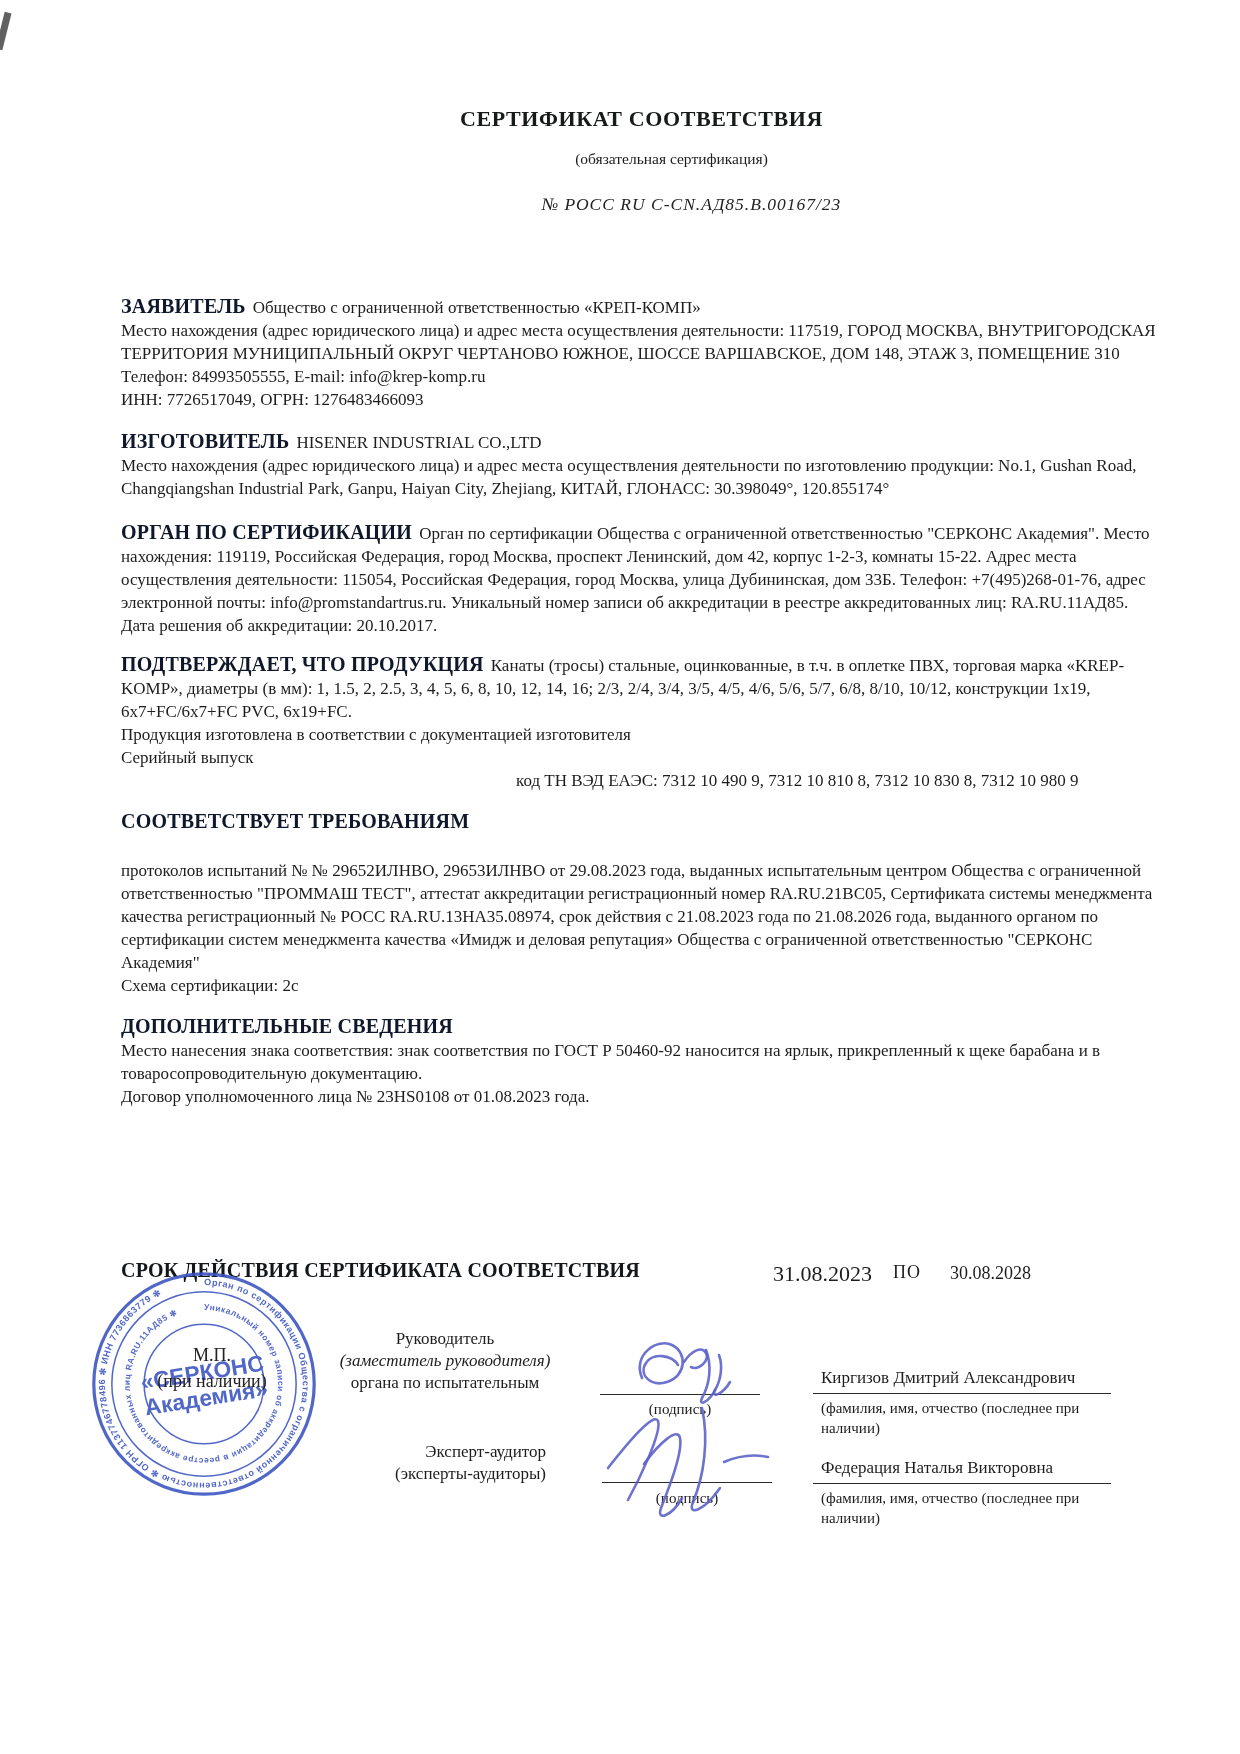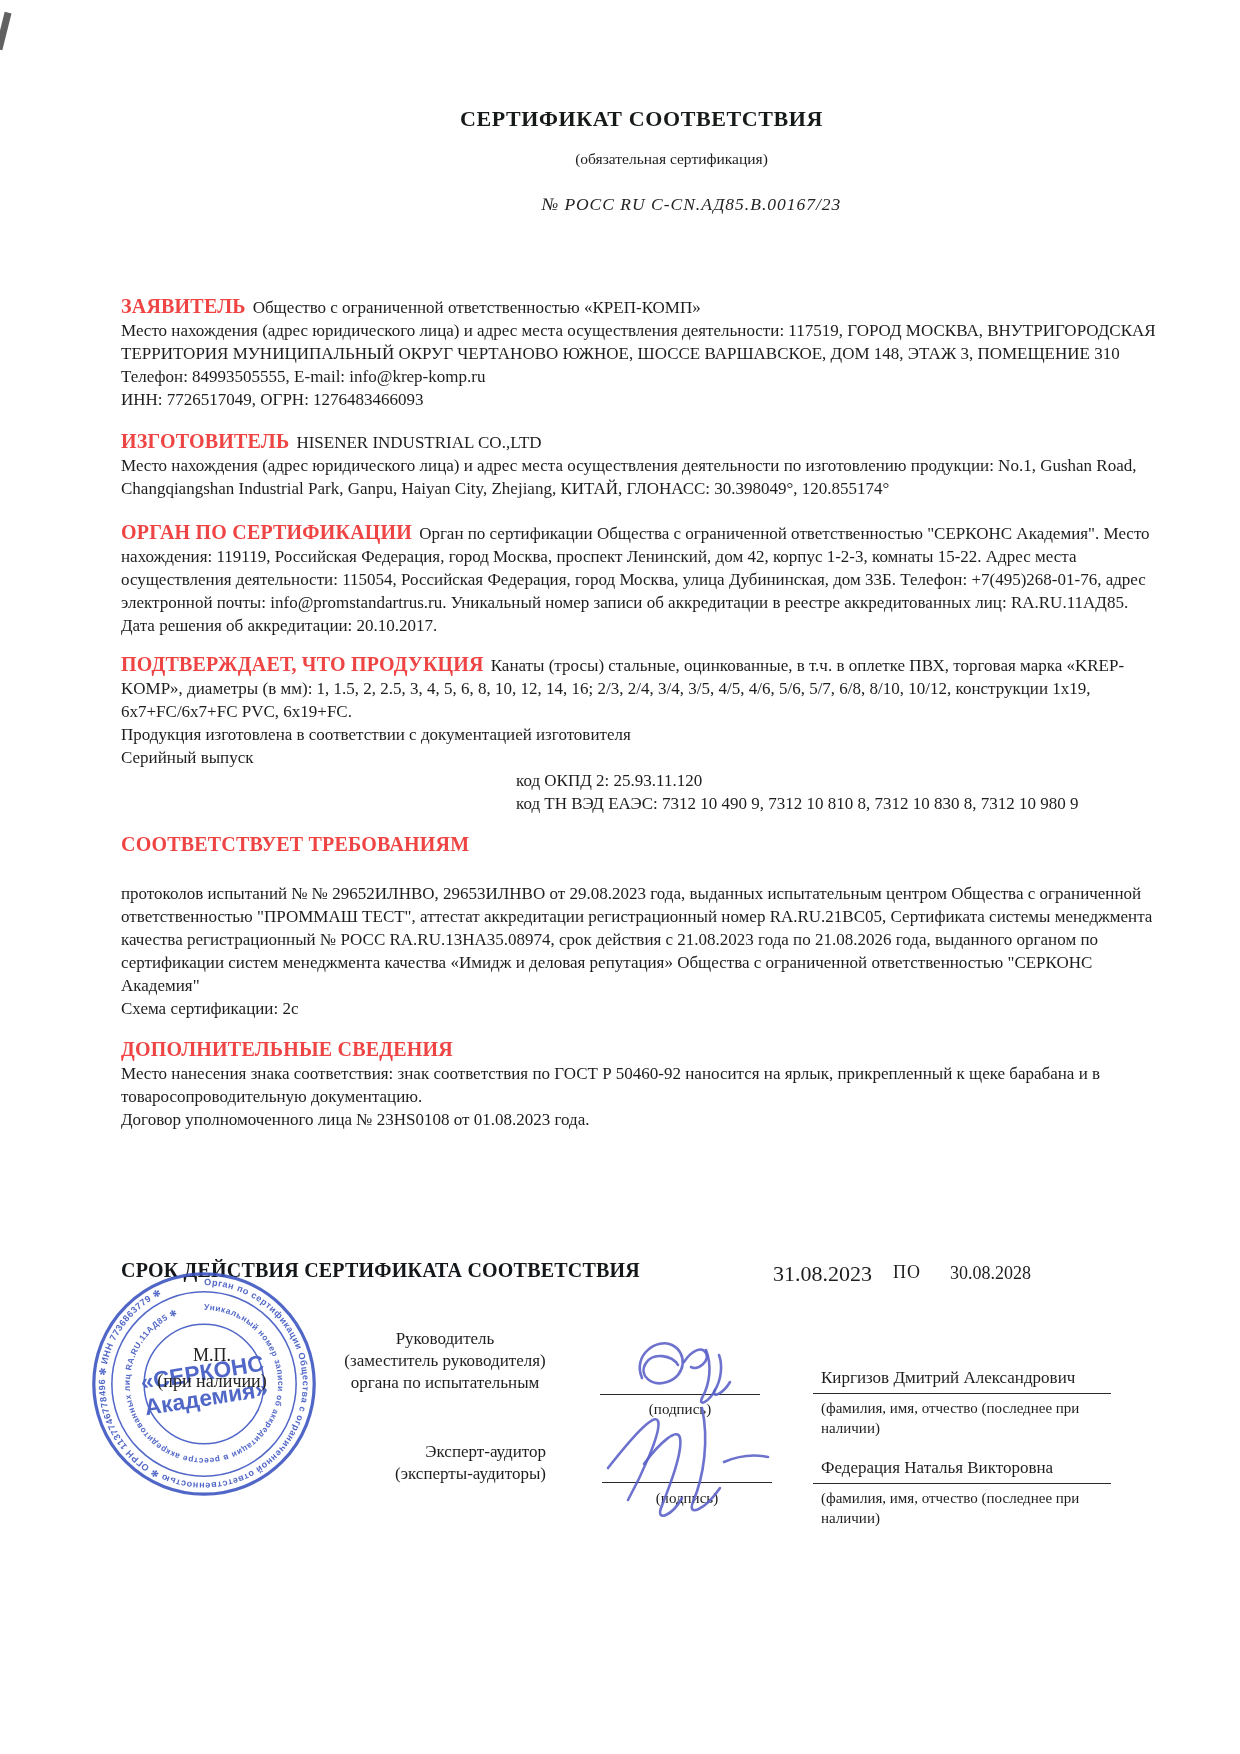--- a/index.html
+++ b/index.html
@@ -20,21 +20,21 @@
   p { margin:0; font-size:17px; line-height:23px; }
 
   .doc-title { text-align:center; font-size:22px; font-weight:bold;
     letter-spacing:.6px; line-height:30px; color:#161a18; }
   .doc-subtitle { text-align:center; font-size:15.5px; line-height:22px;
     margin-top:14px; padding-left:60px; }
   .doc-number { text-align:center; font-style:italic; font-size:17.5px;
     letter-spacing:1px; line-height:24px; margin-top:22px; padding-left:100px;
     color:#242424; }
 
-  .h { font-weight:bold; font-size:20px; letter-spacing:.2px; color:#ef4444;
+  .h { font-weight:bold; font-size:20px; letter-spacing:.2px; color:#0f172a;
     margin-right:7px; }
 
   .sec-applicant   { margin-top:79px; }
   .sec-manufacturer{ margin-top:19px; }
   .sec-certbody    { margin-top:21px; }
   .sec-product     { margin-top:16px; }
   .sec-requirements{ margin-top:18px; }
   .sec-basis       { margin-top:25px; }
   .sec-additional  { margin-top:18px; }
 
@@ -108,21 +108,20 @@
     </div>
 
     <div class="sec-certbody">
       <p><span class="h">ОРГАН ПО СЕРТИФИКАЦИИ</span><span>Орган по сертификации Общества с ограниченной ответственностью "СЕРКОНС Академия". Место нахождения: 119119, Российская Федерация, город Москва, проспект Ленинский, дом 42, корпус 1-2-3, комнаты 15-22. Адрес места осуществления деятельности: 115054, Российская Федерация, город Москва, улица Дубининская, дом 33Б. Телефон: +7(495)268-01-76, адрес электронной почты: info@promstandartrus.ru. Уникальный номер записи об аккредитации в реестре аккредитованных лиц: RA.RU.11АД85. Дата решения об аккредитации: 20.10.2017.</span></p>
     </div>
 
     <div class="sec-product">
       <p><span class="h">ПОДТВЕРЖДАЕТ, ЧТО ПРОДУКЦИЯ</span><span>Канаты (тросы) стальные, оцинкованные, в т.ч. в оплетке ПВХ, торговая марка «KREP-KOMP», диаметры (в мм): 1, 1.5, 2, 2.5, 3, 4, 5, 6, 8, 10, 12, 14, 16; 2/3, 2/4, 3/4, 3/5, 4/5, 4/6, 5/6, 5/7, 6/8, 8/10, 10/12, конструкции 1x19, 6x7+FC/6x7+FC PVC, 6x19+FC.</span></p>
       <p>Продукция изготовлена в соответствии с документацией изготовителя</p>
       <p>Серийный выпуск</p>
-      <p class="codes">код ОКПД 2: 25.93.11.120</p>
       <p class="codes">код ТН ВЭД ЕАЭС: 7312 10 490 9, 7312 10 810 8, 7312 10 830 8, 7312 10 980 9</p>
     </div>
 
     <div class="sec-requirements">
       <p><span class="h">СООТВЕТСТВУЕТ ТРЕБОВАНИЯМ</span></p>
     </div>
 
     <div class="sec-basis">
       <p>протоколов испытаний № № 29652ИЛНВО, 29653ИЛНВО от 29.08.2023 года, выданных испытательным центром Общества с ограниченной ответственностью "ПРОММАШ ТЕСТ", аттестат аккредитации регистрационный номер RA.RU.21ВС05, Сертификата системы менеджмента качества регистрационный № РОСС RA.RU.13НА35.08974, срок действия с 21.08.2023 года по 21.08.2026 года, выданного органом по сертификации систем менеджмента качества «Имидж и деловая репутация» Общества с ограниченной ответственностью "СЕРКОНС Академия"</p>
       <p>Схема сертификации: 2с</p>
@@ -158,21 +157,21 @@
     </g>
   </svg>
 
   <div class="abs mp-block">
     <p style="font-size:18px;line-height:26px;">М.П.</p>
     <p style="font-size:18px;line-height:26px;">(при наличии)</p>
   </div>
 
   <div class="abs role-1">
     <p style="font-size:17px;line-height:22px;">Руководитель</p>
-    <p style="font-size:17px;line-height:22px;">(заместитель руководителя)</p>
+    <p style="font-size:17px;line-height:22px;font-style:italic;">(заместитель руководителя)</p>
     <p style="font-size:17px;line-height:22px;">органа по испытательным</p>
   </div>
   <div class="abs role-2">
     <p style="font-size:17px;line-height:22px;">Эксперт-аудитор</p>
     <p style="font-size:17px;line-height:22px;">(эксперты-аудиторы)</p>
   </div>
 
   <div class="abs sig-line-1"></div>
   <p class="abs sign-cap-1">(подпись)</p>
   <div class="abs sig-line-2"></div>

